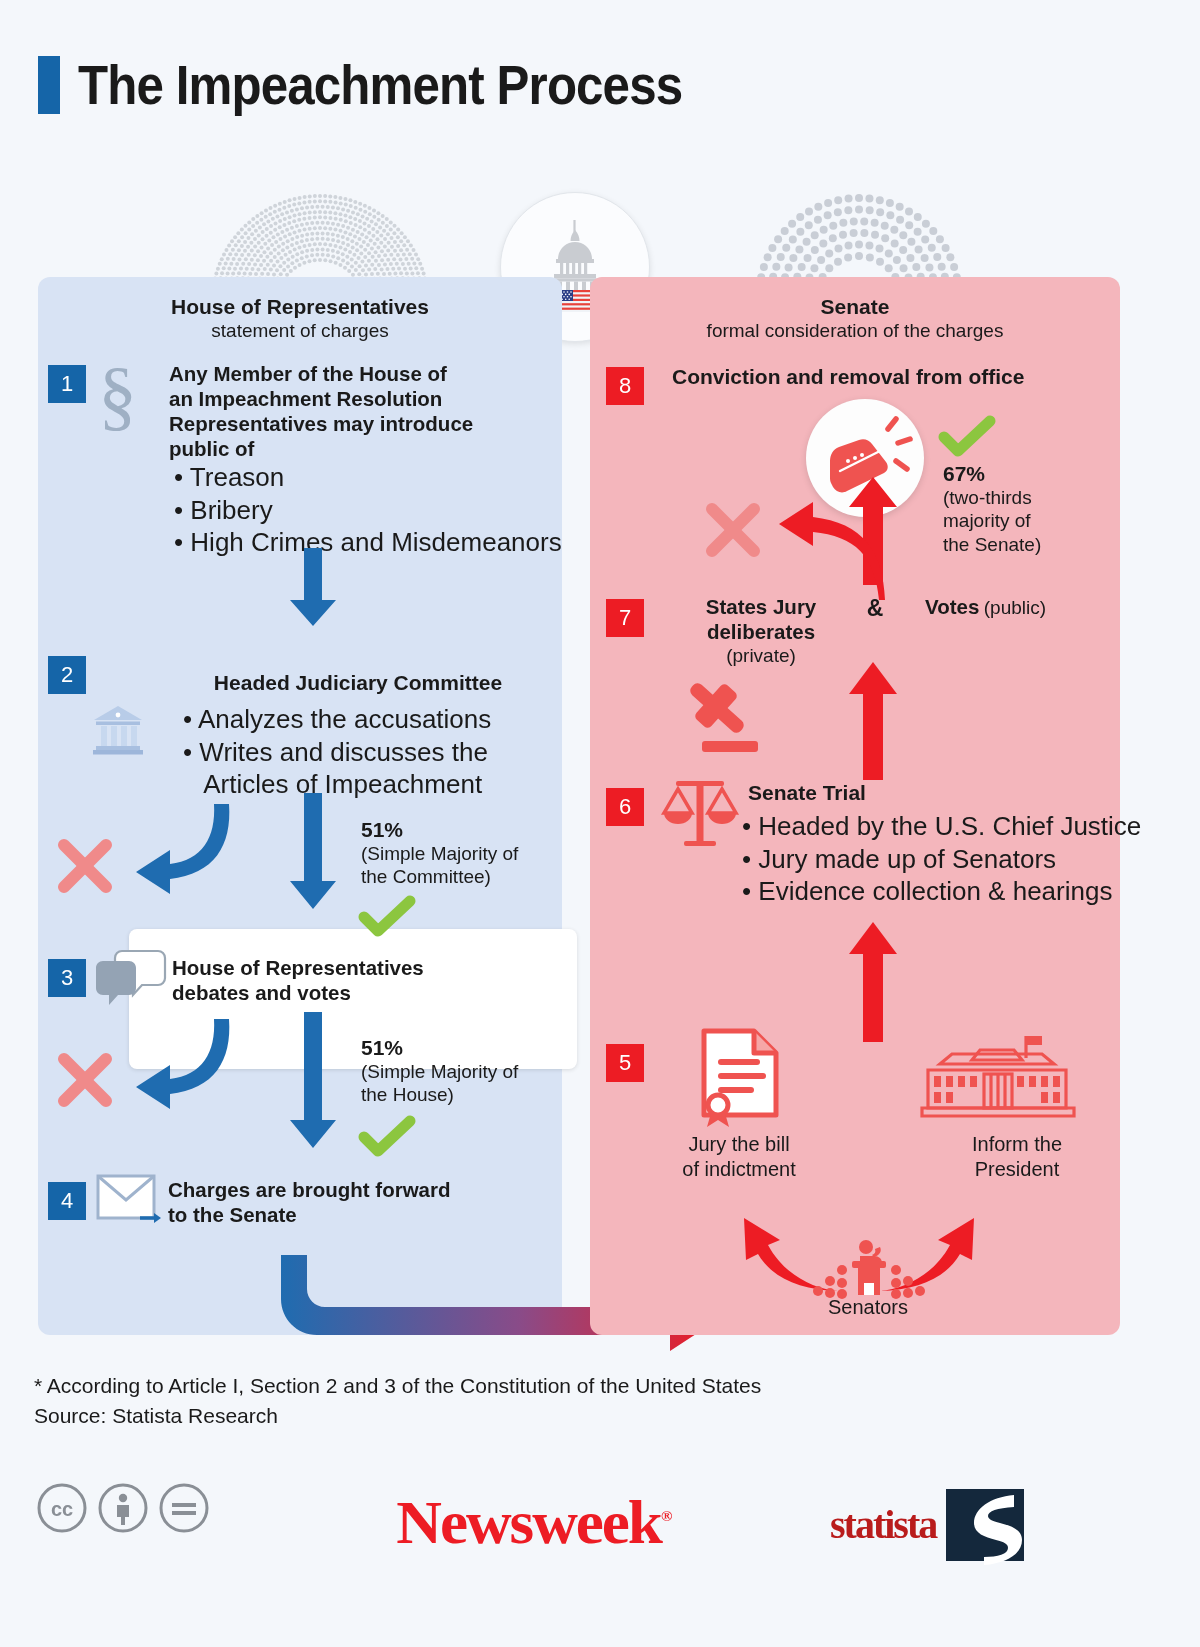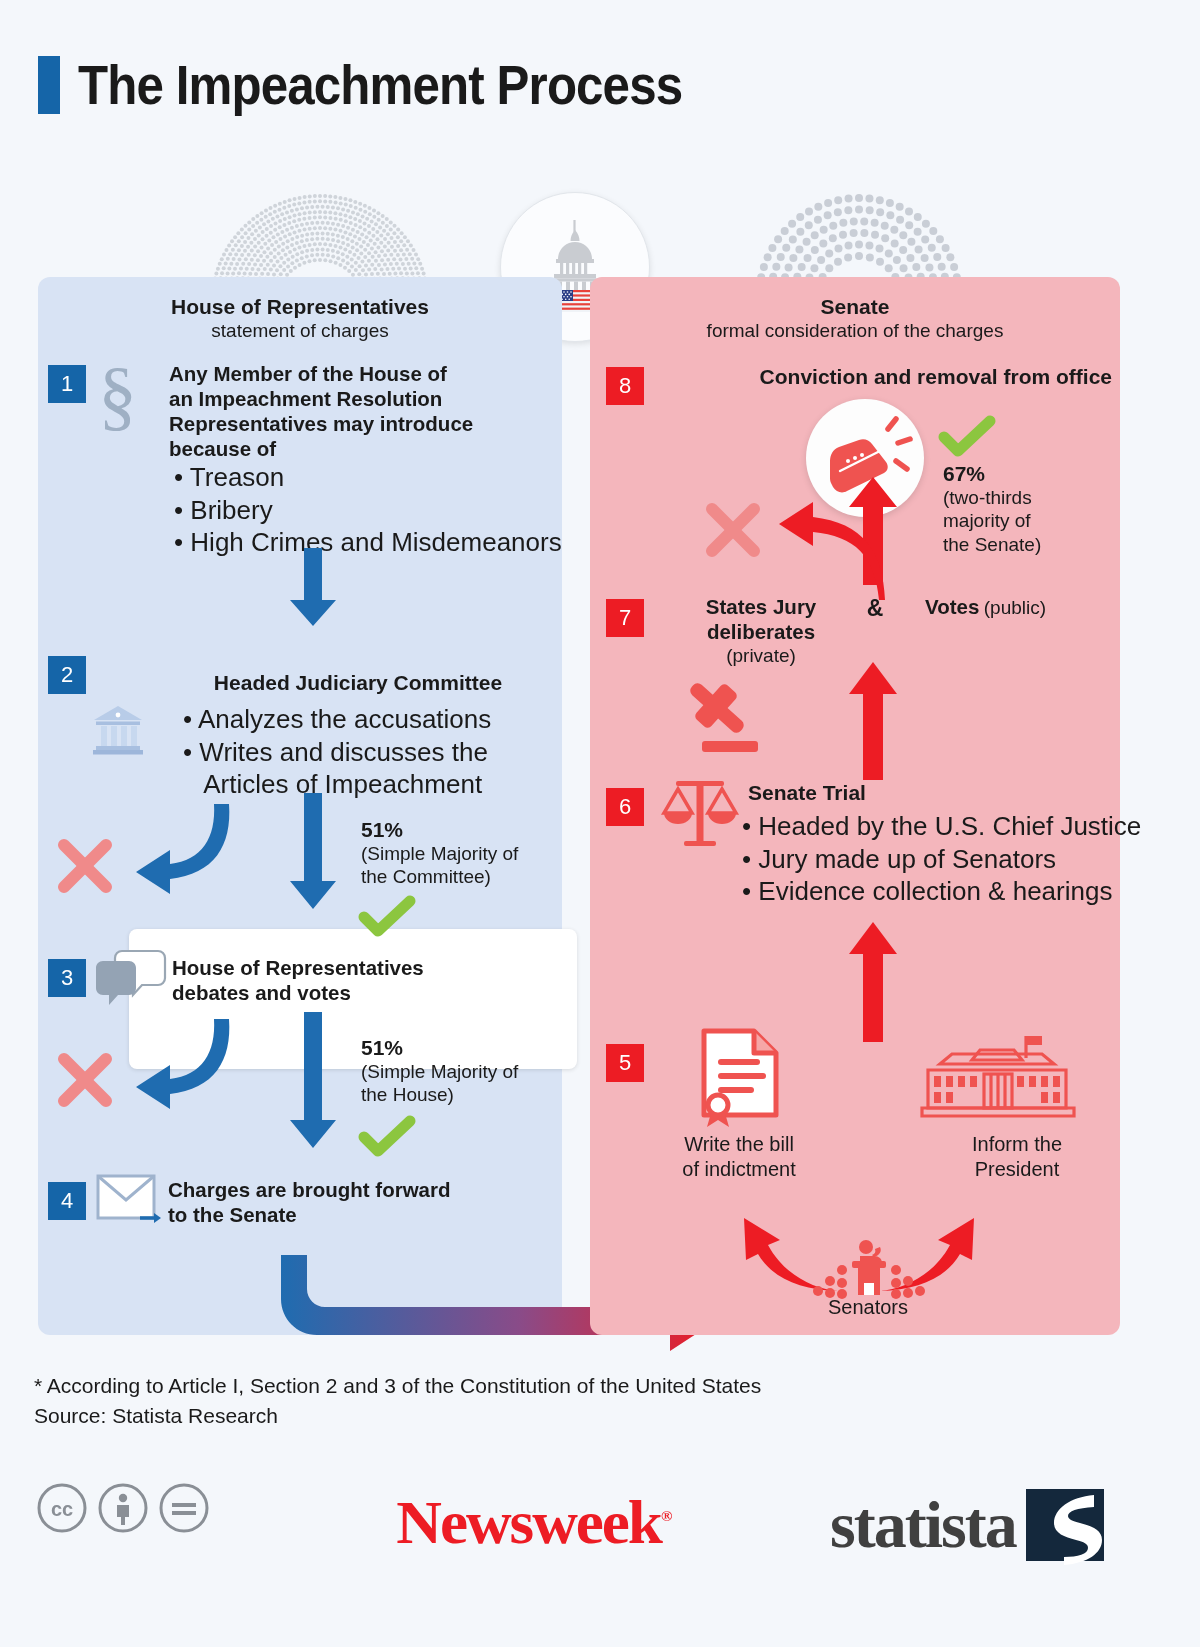--- a/index.html
+++ b/index.html
@@ -57,22 +57,22 @@
   svg{display:block;overflow:visible;}
 
   
   #footnote{position:absolute;left:34px;top:1371px;font-size:21px;line-height:1.45;}
   #footnote div{white-space:nowrap;}
   #cc-badges{position:absolute;left:36px;top:1482px;display:flex;gap:9px;align-items:center;}
   #newsweek{position:absolute;left:399px;top:1487px;font-family:"Liberation Serif","DejaVu Serif",serif;
     font-weight:bold;font-size:62px;color:#ed1c24;letter-spacing:-2px;transform:scaleX(1.02);}
   #newsweek sup{font-size:15px;vertical-align:super;}
   #statista{position:absolute;left:830px;top:1489px;display:flex;align-items:center;gap:10px;}
-  #statista-word{font-family:"Liberation Serif","DejaVu Serif",serif;font-weight:bold;font-size:66px;
-    color:#404040;letter-spacing:-2px;line-height:1;}
+  #statista-word{font-family:"Liberation Serif","DejaVu Serif",serif;font-weight:bold;font-size:40px;
+    color:#b91c1c;letter-spacing:-2px;line-height:1;}
 </style>
 </head>
 <body>
 
 <div id="title-bar">
   <div id="title-accent"></div>
   <div id="title-text">The Impeachment Process</div>
 </div>
 
 <div class="arc" id="house-arc">
@@ -898,21 +898,21 @@
   <div class="badge blue" style="left:10px;top:88px;">1</div>
   <div class="tb" style="left:58px;top:82px;">
     <svg width="46" height="72" viewBox="0 0 46 72">
       <text x="2" y="62" font-family="Liberation Serif, serif" font-size="78" fill="#9fb0c4">§</text>
     </svg>
   </div>
   <div class="tb h-bold" style="left:131px;top:84px;width:380px;">
     <div>Any Member of the House of</div>
     <div>an Impeachment Resolution</div>
     <div>Representatives may introduce</div>
-    <div>because of</div>
+    <div>public of</div>
   </div>
   <div class="tb bullets" style="left:136px;top:184px;width:390px;">
     <div>• Treason</div>
     <div>• Bribery</div>
     <div>• High Crimes and Misdemeanors</div>
   </div>
 
   <div class="tb" style="left:243px;top:271px;">
     <svg width="64" height="80" viewBox="0 0 64 80">
         <path d="M23 0h18v52h14L32 78 9 52h14z" fill="#1f6cb0"></path>
@@ -1043,21 +1043,21 @@
   </svg>
 </div>
 
 <div class="panel" id="senate-panel">
   <div class="panel-title" style="top:18px;">
     <div class="big">Senate</div>
     <div class="sub">formal consideration of the charges</div>
   </div>
 
   <div class="badge red" style="left:16px;top:90px;">8</div>
-  <div class="tb h-bold" style="left:82px;top:87px;width:440px;text-align:right;font-size:21px;">Conviction and removal from office</div>
+  <div class="tb h-bold" style="left:82px;top:87px;width:440px;text-align:left;font-size:21px;">Conviction and removal from office</div>
 
   <div class="tb" style="left:216px;top:122px;width:118px;height:118px;border-radius:50%;background:#fdfdfd;box-shadow:0 2px 7px rgba(0,0,0,.13);">
     <svg width="118" height="118" viewBox="0 0 118 118">
       <g fill="#ef5350">
         <path d="M24 62c0-6 3-12 9-14l20-7c5-2 10 0 13 4l14 18c3 4 2 9-2 11l-37 18c-5 3-11 1-14-4l-2-4c-1-2-1-4-1-6z"></path>
         <g stroke="#ffffff" stroke-width="2.4" stroke-linecap="round">
           <line x1="34" y1="72" x2="74" y2="52"></line>
         </g>
         <g fill="#ffffff">
             <circle cx="42" cy="62" r="2"></circle>
@@ -1166,21 +1166,21 @@
       <g fill="#ef5350">
         <rect x="22" y="32" width="42" height="6" rx="3"></rect>
         <rect x="22" y="46" width="48" height="6" rx="3"></rect>
         <rect x="22" y="60" width="36" height="6" rx="3"></rect>
       </g>
       <circle cx="22" cy="78" r="10" fill="#ffffff" stroke="#ef5350" stroke-width="5"></circle>
       <path d="M15 86l-4 14 11-7 11 7-4-14z" fill="#ef5350"></path>
     </svg>
   </div>
   <div class="tb h-reg" style="left:52px;top:855px;width:194px;text-align:center;">
-    <div>Write the bill</div>
+    <div>Jury the bill</div>
     <div>of indictment</div>
   </div>
 
   <div class="tb" style="left:326px;top:753px;">
     <svg width="162" height="96" viewBox="0 0 162 96">
       <g fill="none" stroke="#ef5350" stroke-width="3.2">
         <line x1="110" y1="6" x2="110" y2="28"></line>
         <path d="M110 6h16v9h-16z" fill="#ef5350" stroke="none"></path>
         <path d="M12 40h138v38H12z"></path>
         <path d="M24 34h114l-12-10H36z"></path>

